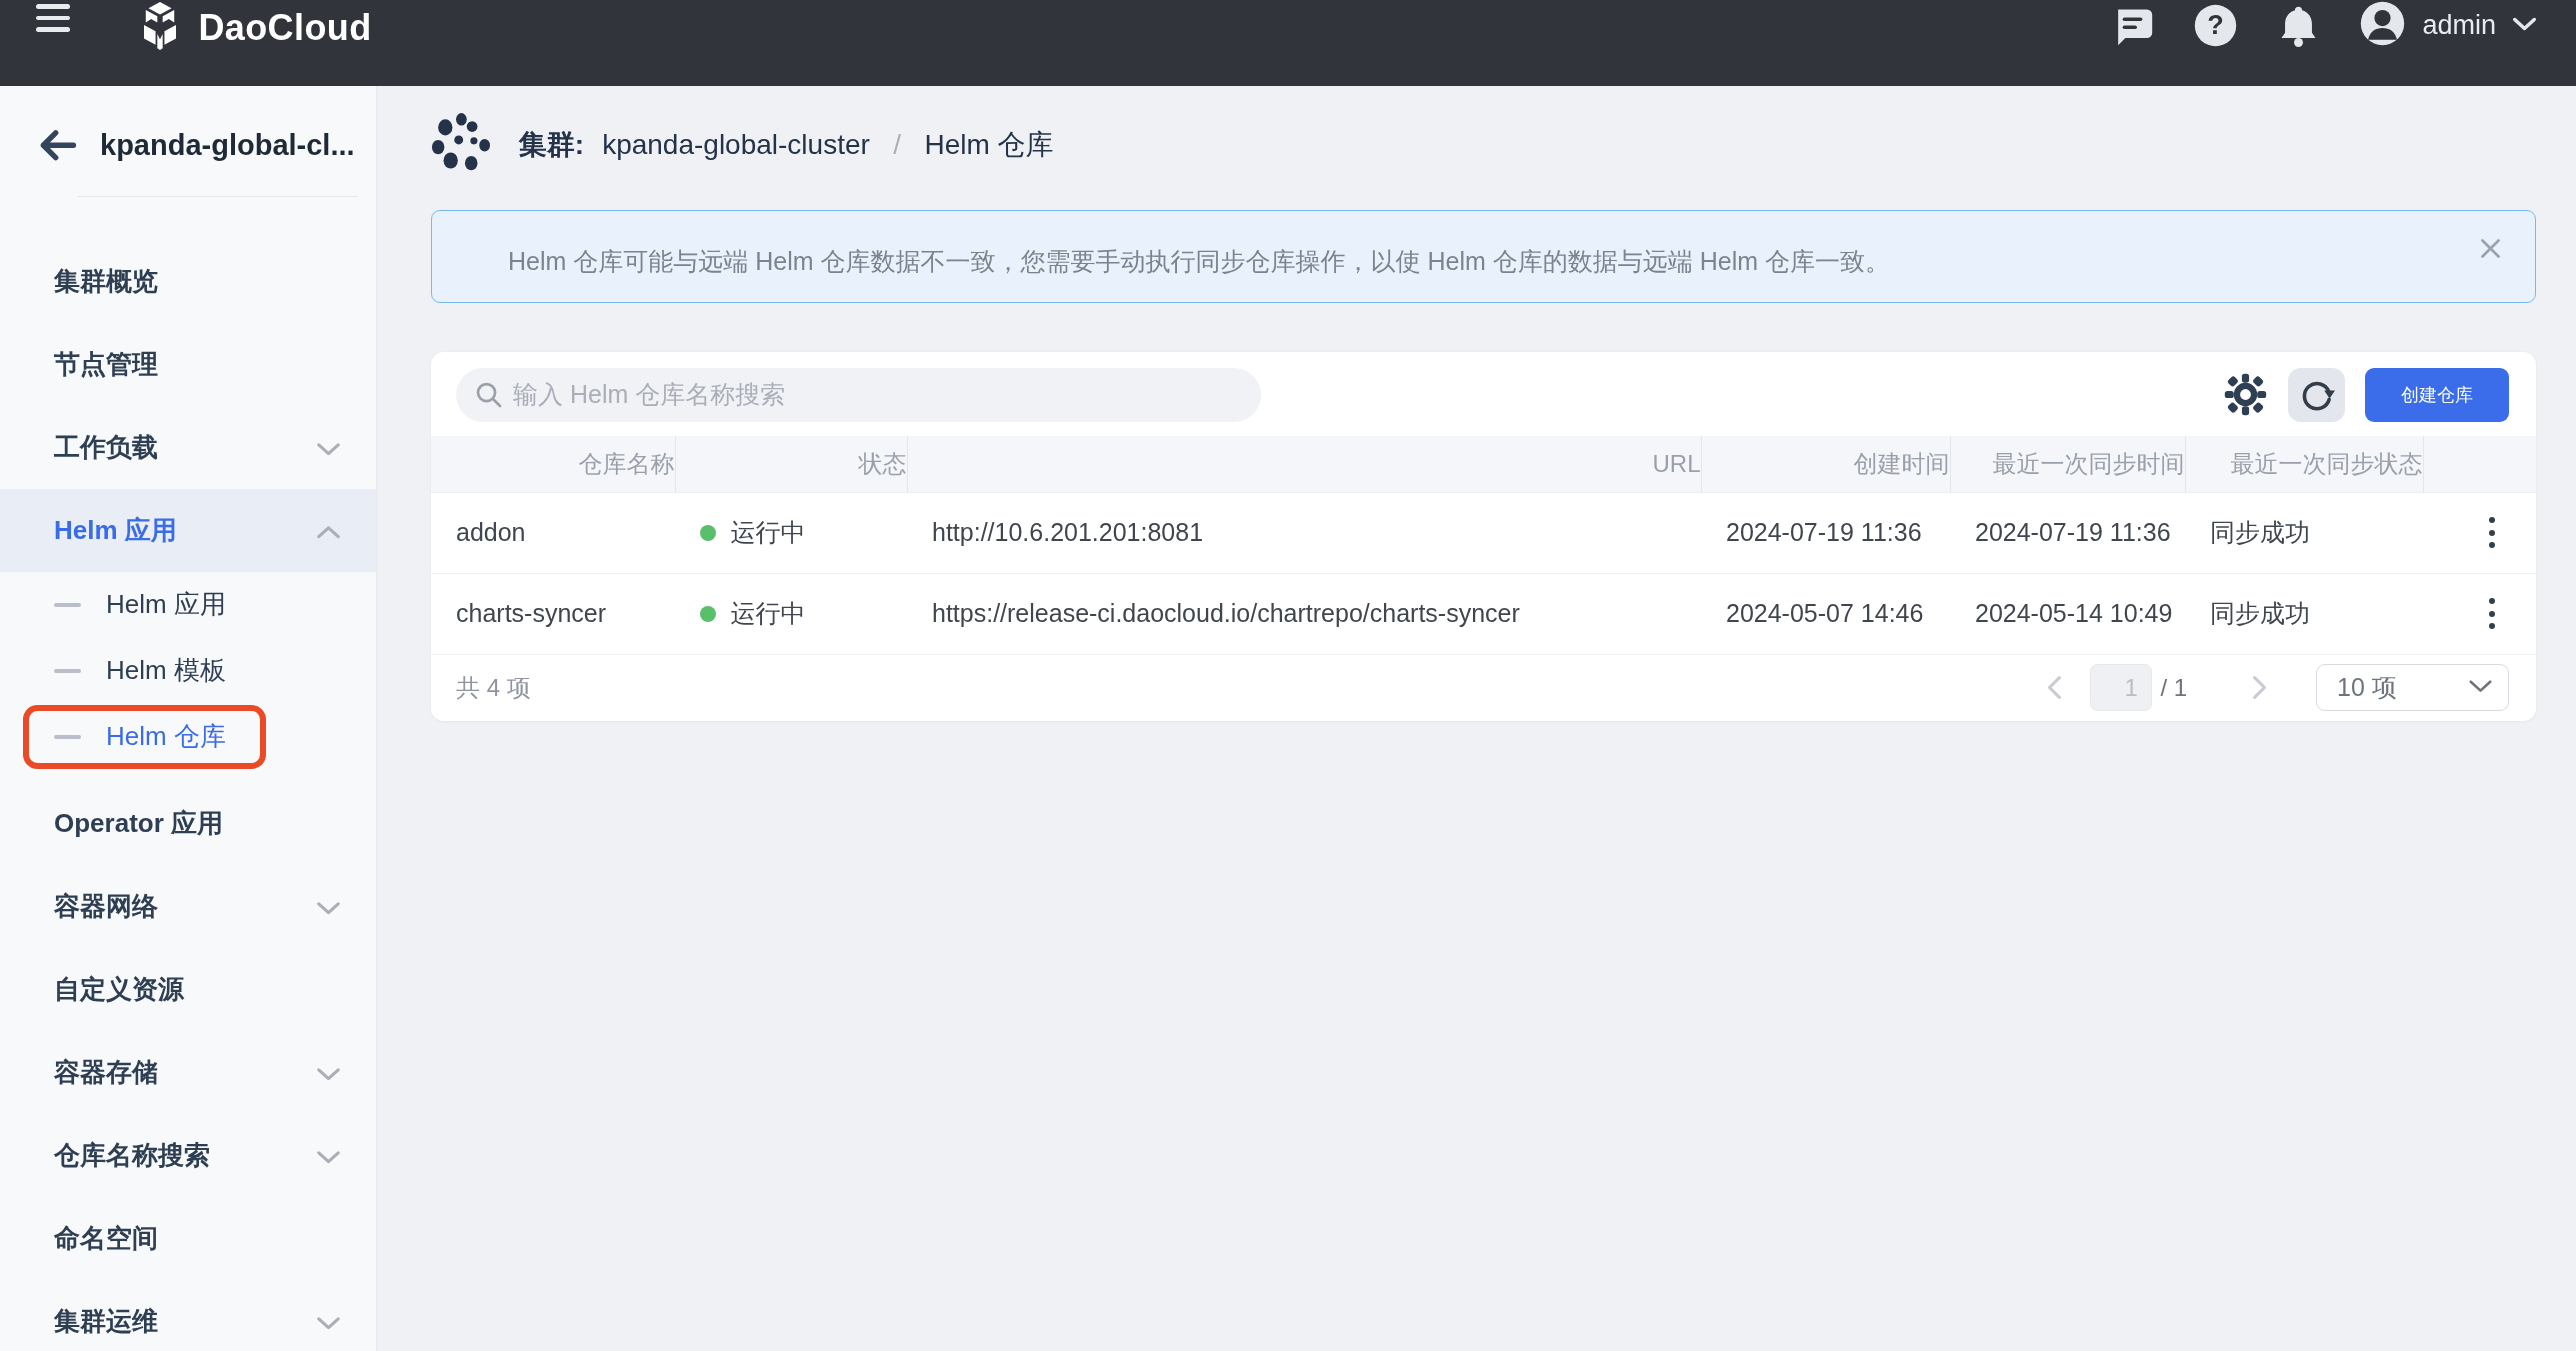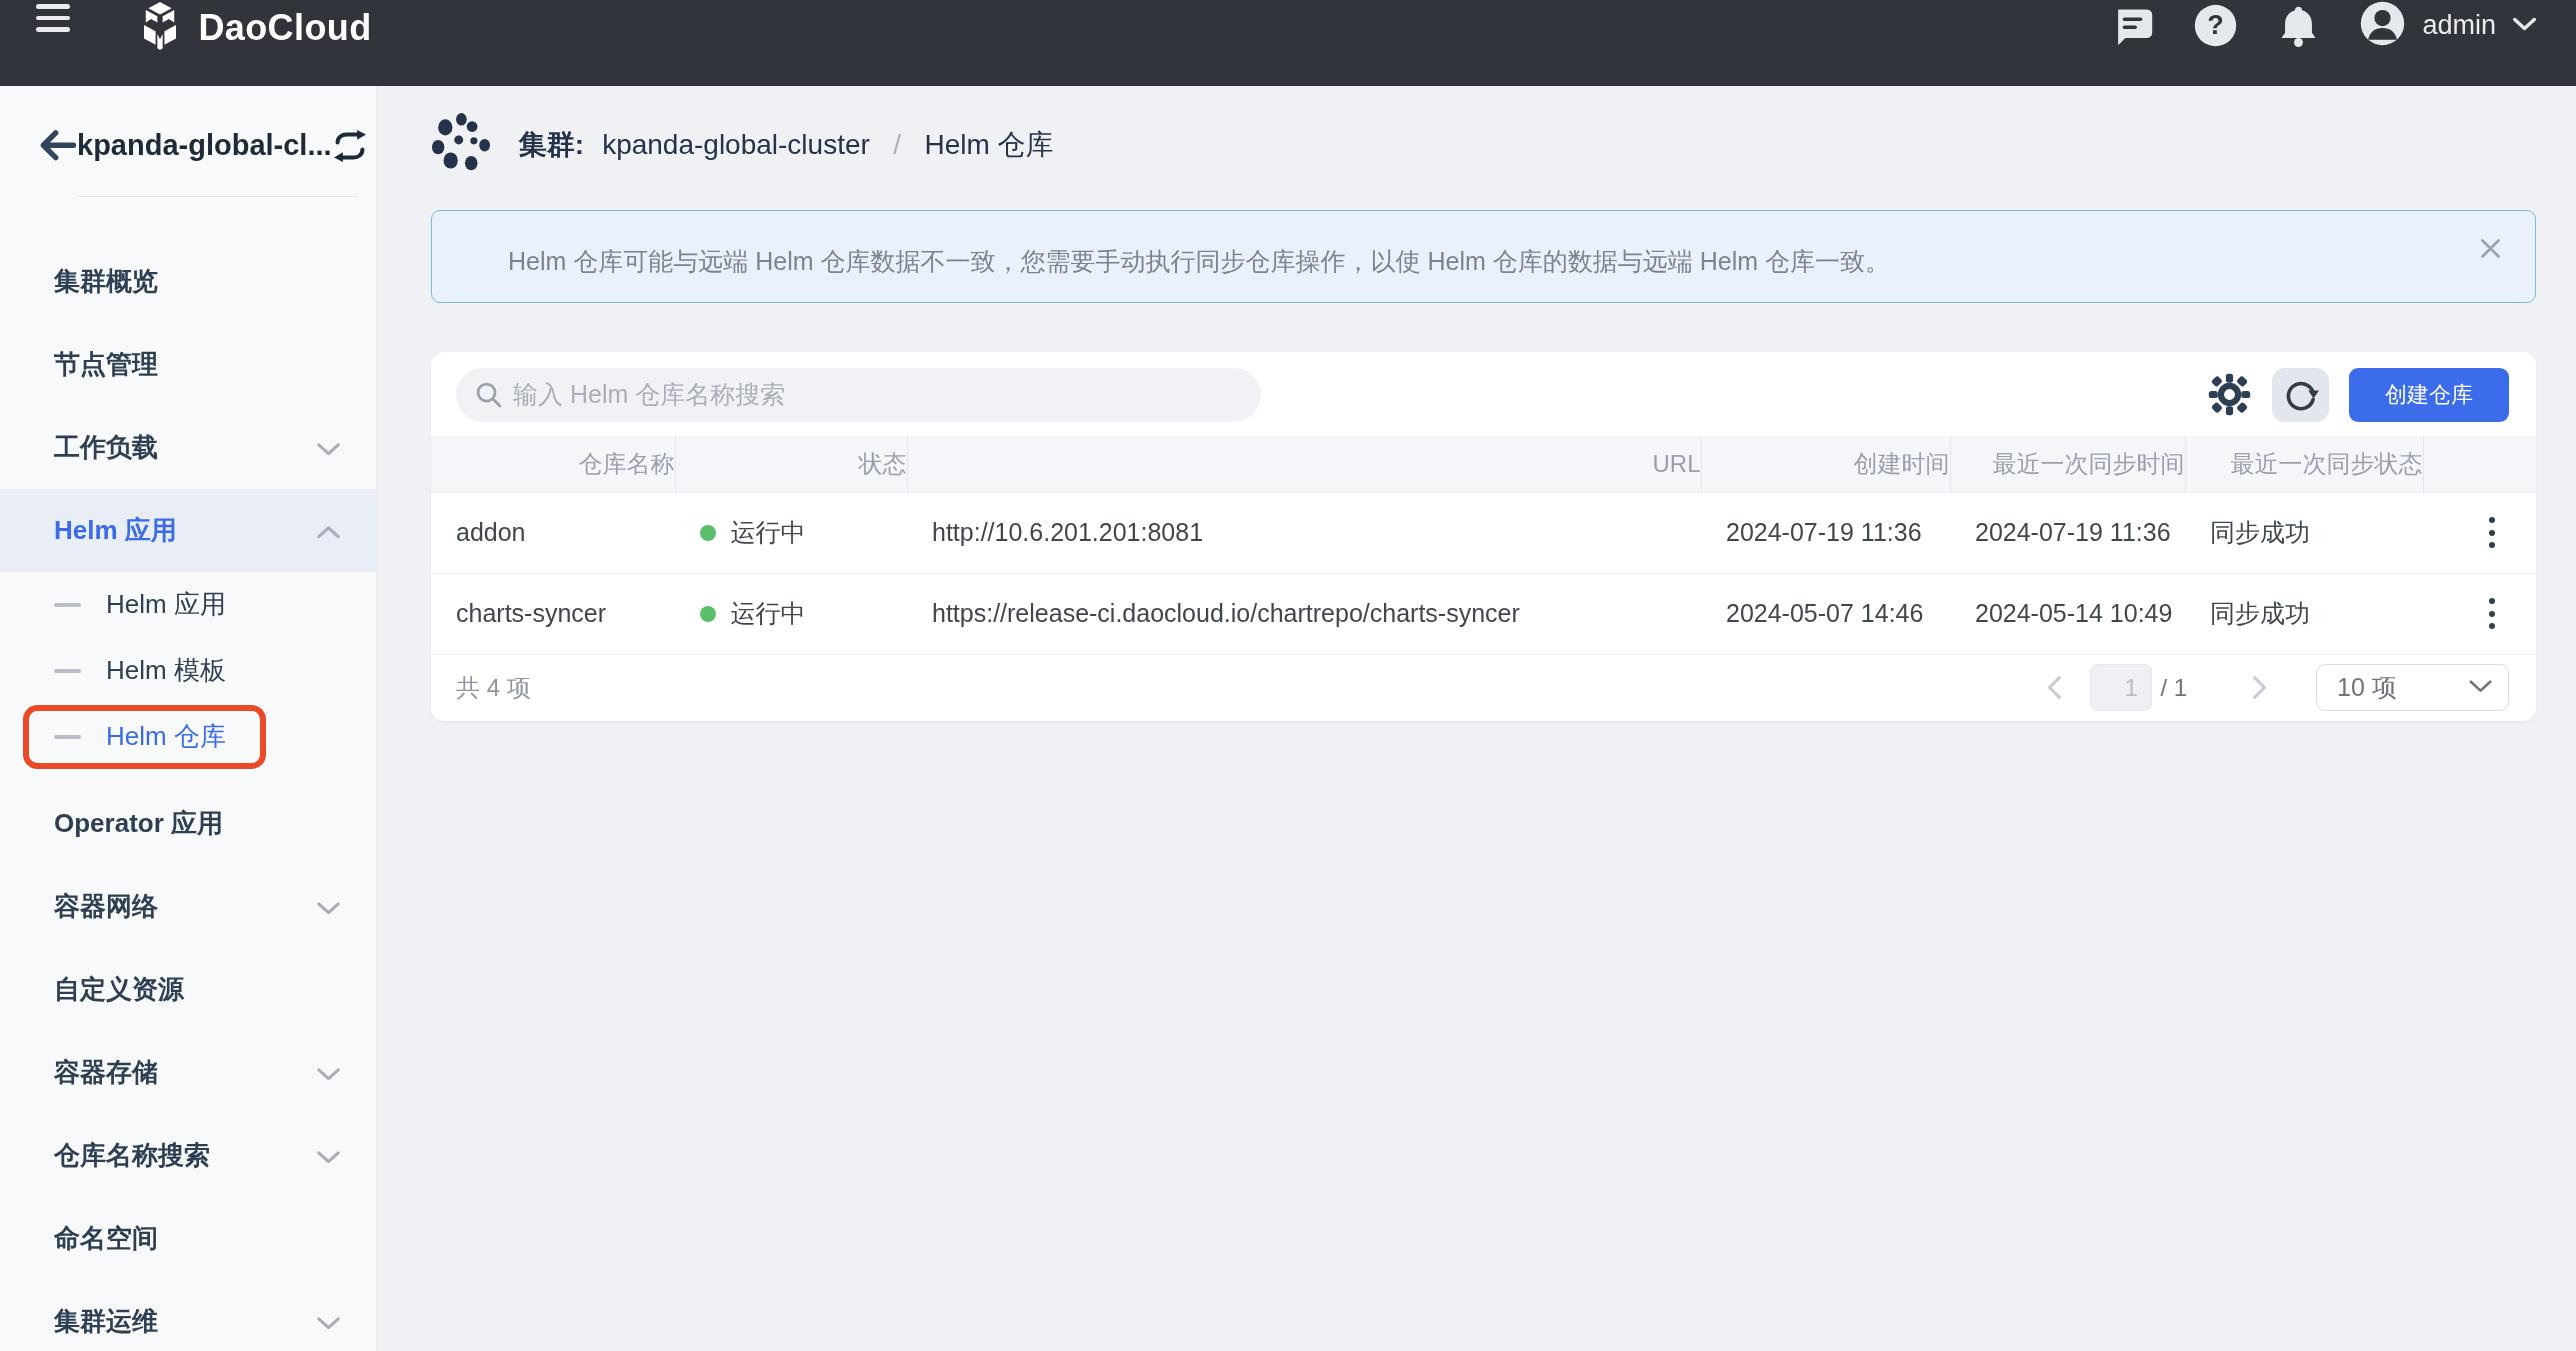--- a/index.html
+++ b/index.html
@@ -16,21 +16,21 @@
   .topbar-right { margin-left:auto; display:flex; align-items:center; gap:39px; }
   .tb-iconbtn { background:none; border:none; cursor:pointer; display:flex; align-items:center; }
   .usermenu { display:flex; align-items:center; gap:16px; background:none; border:none; cursor:pointer; }
   .usermenu .uname { color:#e9ebf0; font-size:27px; }
 
   
   .body { flex:1; display:flex; min-height:0; }
 
   
   .sidebar { width:377px; flex:none; background:#f8f9fb; border-right:0.9px solid #e7e9ee; overflow:hidden; }
-  .cluster-head { display:flex; align-items:center; padding:43px 21.5px 34px 38px; }
+  .cluster-head { display:flex; align-items:center; gap:23px; padding:43px 21.5px 34px 38px; }
   .cluster-name { font-size:29px; font-weight:600; color:#1f2a38; white-space:nowrap; }
   .cluster-head .swap { margin-left:auto; background:none; border:none; cursor:pointer; display:flex; }
   .side-divider { height:0.9px; background:#e6e8ed; margin:0 18px 0 77px; }
   .nav { padding-top:43px; }
   .nav-item { height:83px; display:flex; align-items:center; padding:0 36px 0 54px; font-size:26px; font-weight:600; color:#2e3f53; cursor:pointer; position:relative; }
   .nav-item .chev { margin-left:auto; }
   .nav-item.active-parent { background:#e9edf6; color:#3a6ce8; }
   .nav-sub { height:66px; display:flex; align-items:center; padding:0 36px 0 54px; font-size:26px; font-weight:500; color:#2e3f53; cursor:pointer; position:relative; }
   .nav-sub .dash { width:27px; height:4.5px; border-radius:2.7px; background:#b9bec8; margin-right:25px; flex:none; }
   .nav-sub.selected { color:#3a6ce8; }
@@ -54,21 +54,21 @@
 
   .card { margin-top:49px; background:#ffffff; border-radius:12.6px; box-shadow:0 0.9px 2.7px rgba(40,48,66,0.05); }
   .toolbar { display:flex; align-items:flex-end; padding:16px 27px 14.4px 25px; }
   .search { position:relative; width:805px; height:54px; }
   .search input { width:100%; height:100%; border:none; outline:none; background:#f1f2f5; border-radius:27px; padding:0 25px 0 57px; font-size:25px; color:#3d434c; font-family:inherit; }
   .search input::placeholder { color:#a9aeb8; }
   .search .mag { position:absolute; left:18px; top:12.6px; }
   .toolbar-right { margin-left:auto; display:flex; align-items:center; gap:20px; }
   .gear-btn { background:none; border:none; cursor:pointer; display:flex; }
   .refresh-btn { width:57px; height:54px; background:#e3e6ec; border:none; border-radius:12.6px; cursor:pointer; display:flex; align-items:center; justify-content:center; }
-  .create-btn { height:54px; padding:0 36px; background:#3b6ce9; color:#fff; font-size:22px; border:none; border-radius:9px; cursor:pointer; font-family:inherit; }
+  .create-btn { height:54px; padding:0 36px; background:#3b6ce9; color:#fff; font-size:18px; border:none; border-radius:9px; cursor:pointer; font-family:inherit; }
 
   table.repo { width:100%; border-collapse:collapse; table-layout:fixed; }
   table.repo col.c-name{width:244px} table.repo col.c-status{width:232px} table.repo col.c-url{width:794px}
   table.repo col.c-created{width:249px} table.repo col.c-sync{width:235px} table.repo col.c-syncst{width:238px} table.repo col.c-act{width:113px}
   table.repo th { background:#f5f6f9; height:56px; font-size:24px; font-weight:400; color:#9aa0ab; text-align:right; padding:0 0 0 25px; border-right:0.9px solid #e4e6eb; border-bottom:0.9px solid #eceef2; }
   table.repo th:last-child { border-right:none; }
   table.repo td { height:81px; font-size:25px; color:#40464f; padding:0 0 0 25px; border-bottom:0.9px solid #f0f1f5; background:#fff; }
   .statuscell { display:flex; align-items:center; gap:14.4px; }
   .dot { width:16px; height:16px; border-radius:50%; background:#5abf6b; flex:none; }
   .kebab { background:none; border:none; cursor:pointer; display:flex; flex-direction:column; gap:6.3px; align-items:center; padding:9px 16px; margin-left:25px; }

